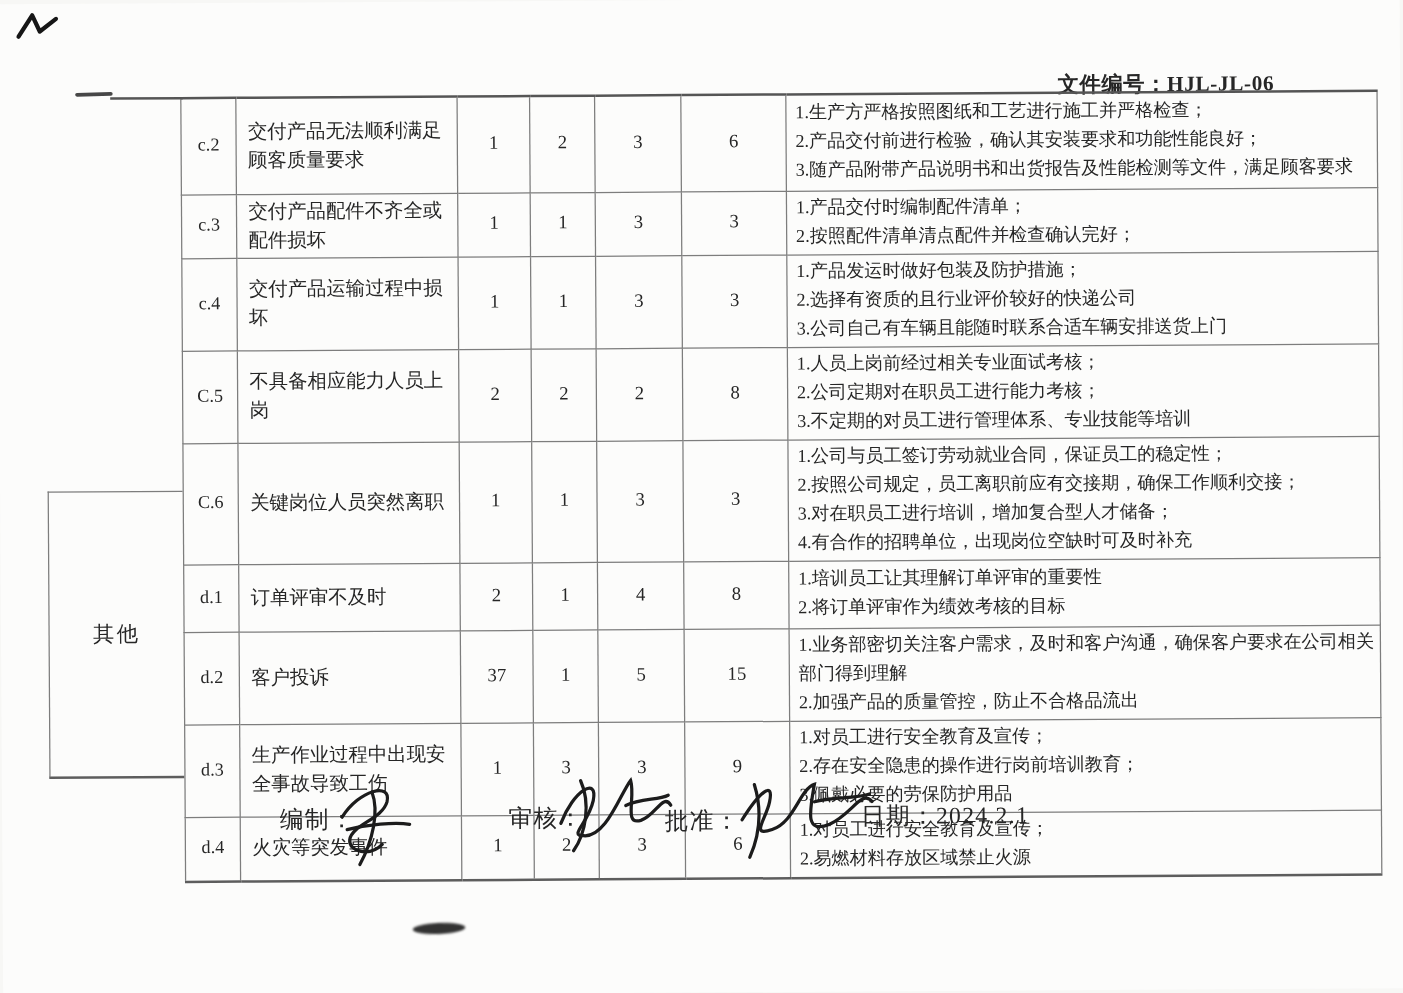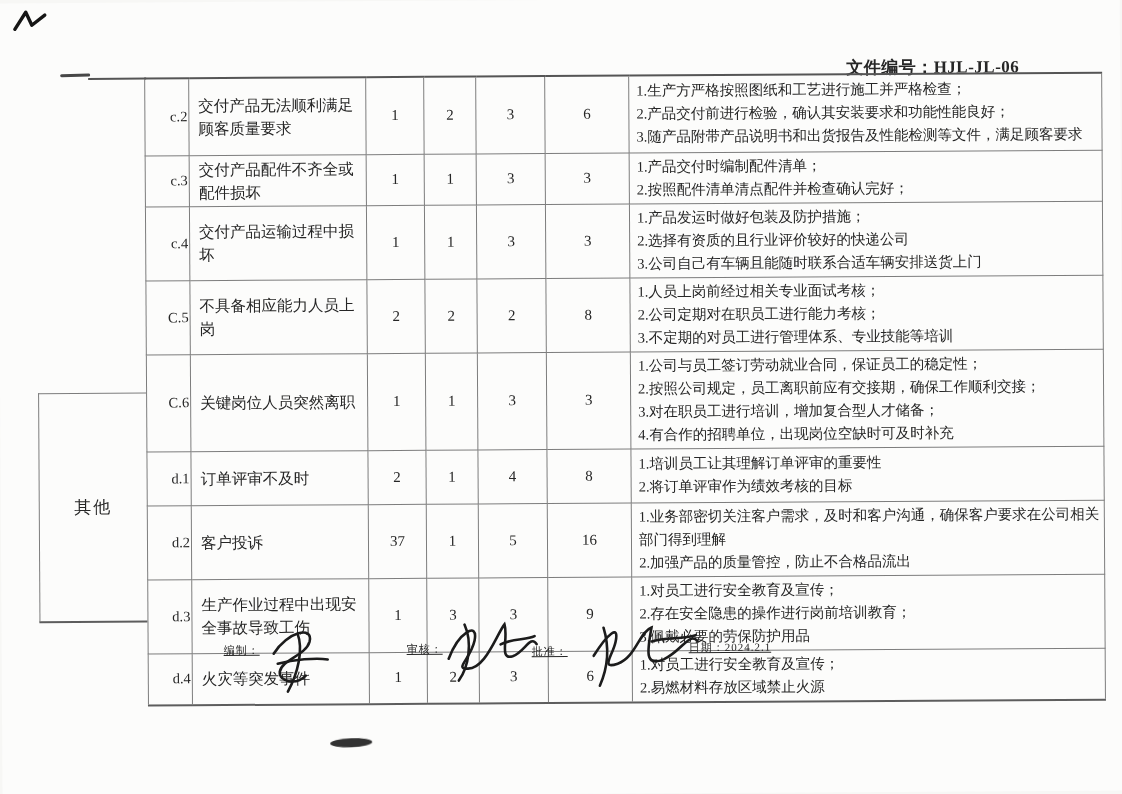--- a/index.html
+++ b/index.html
@@ -39,29 +39,29 @@
     border-collapse:collapse;table-layout:fixed;
   }
   table.main-table td{
     border:1px solid #7d7d7d;
     vertical-align:middle;
     overflow:hidden;
     box-sizing:border-box;
   }
   table.main-table tr:first-child td{border-top:2px solid #555;}
   table.main-table tr:last-child td{border-bottom:2px solid #5d5d5d;}
-  td.id-cell{ text-align:right;font-size:14.5px;font-family:"Liberation Serif","DejaVu Serif",serif;}
+  td.id-cell{ text-align:center;font-size:14.5px;font-family:"Liberation Serif","DejaVu Serif",serif;}
   td.desc-cell{ font-size:15.5px;padding:2px 6px 2px 9px;line-height:23px;text-align:left;}
   td.num-cell{ text-align:center;font-size:15px;}
   td.measures-cell{
     font-size:14.5px;line-height:23px;padding:2px 4px 2px 7px;
     white-space:pre-line;text-align:left;
   }
   .footer{position:absolute;left:0;top:0;width:100%;}
-  .sig-label{position:absolute;font-size:11px;letter-spacing:1px;text-decoration:underline;}
+  .sig-label{position:absolute;font-size:19px;letter-spacing:1px;}
   .sig{position:absolute;}
   .sig svg path{fill:none;stroke:#1c1c1c;stroke-width:2.6;stroke-linecap:round;}
   .smudge{
     position:absolute;left:328px;top:737px;width:42px;height:9px;
     background:#323232;border-radius:50%;filter:blur(0.7px);
     transform:rotate(-2deg);
   }
 </style>
 </head>
 <body>
@@ -158,21 +158,21 @@
         <td class="num-cell">8</td>
         <td class="measures-cell">1.培训员工让其理解订单评审的重要性
 2.将订单评审作为绩效考核的目标</td>
       </tr>
       <tr style="height:64px">
         <td class="id-cell">d.2</td>
         <td class="desc-cell">客户投诉</td>
         <td class="num-cell">37</td>
         <td class="num-cell">1</td>
         <td class="num-cell">5</td>
-        <td class="num-cell">16</td>
+        <td class="num-cell">15</td>
         <td class="measures-cell">1.业务部密切关注客户需求，及时和客户沟通，确保客户要求在公司相关部门得到理解
 2.加强产品的质量管控，防止不合格品流出</td>
       </tr>
       <tr style="height:60px">
         <td class="id-cell">d.3</td>
         <td class="desc-cell">生产作业过程中出现安全事故导致工伤</td>
         <td class="num-cell">1</td>
         <td class="num-cell">3</td>
         <td class="num-cell">3</td>
         <td class="num-cell">9</td>

